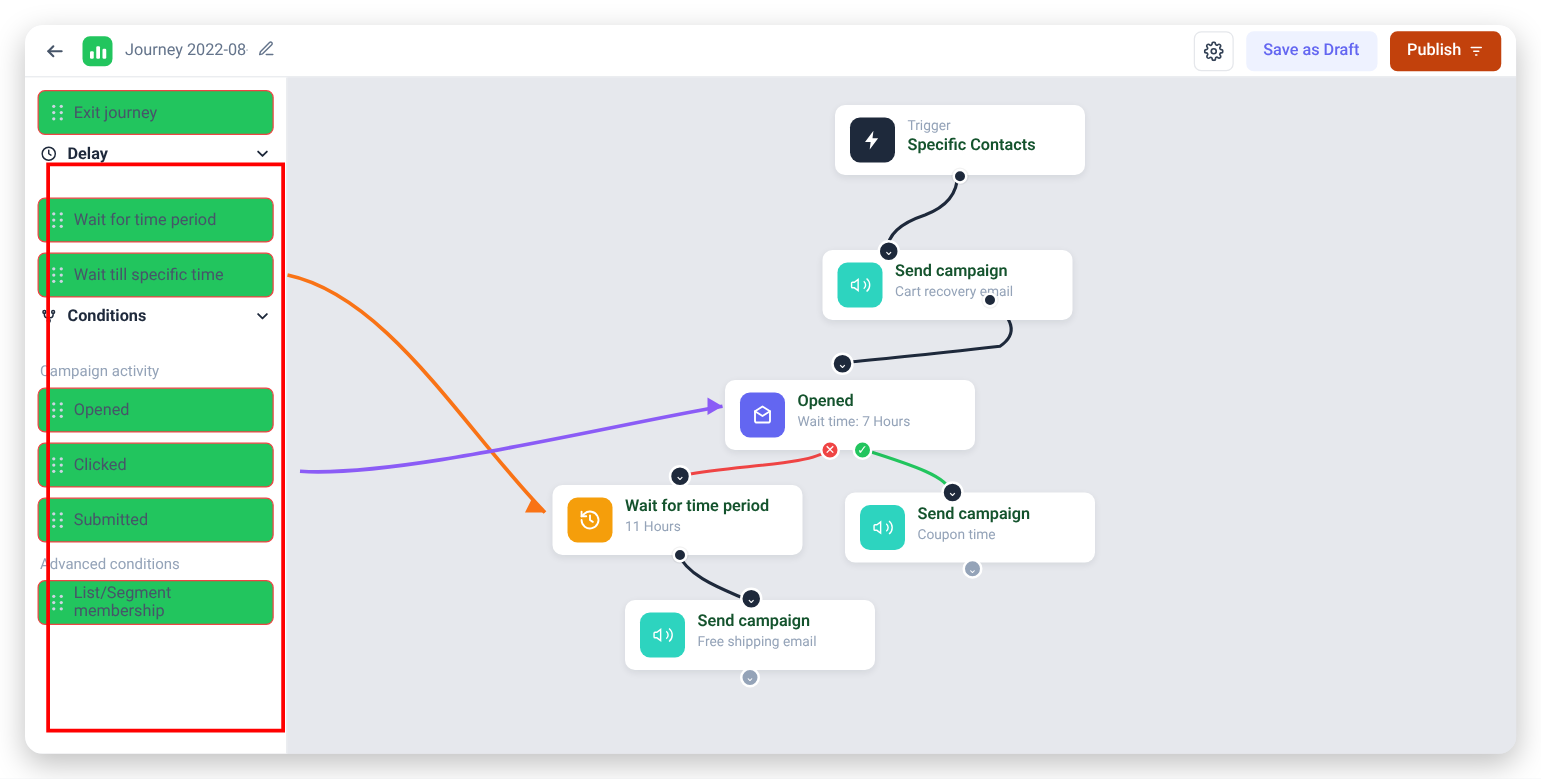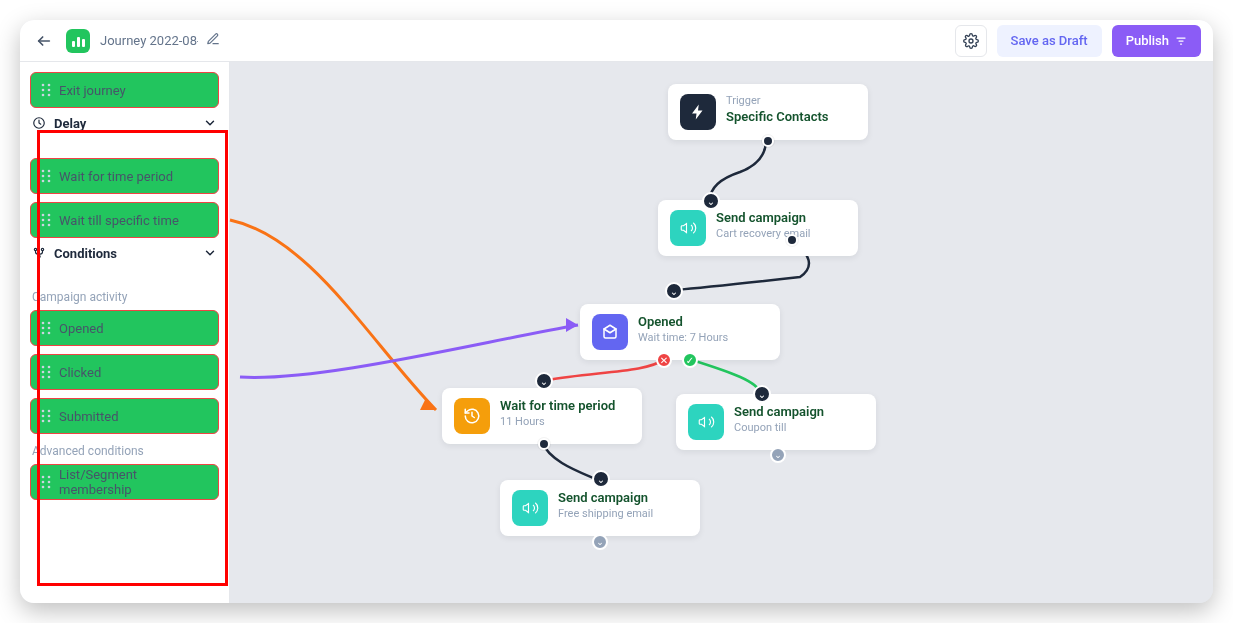--- a/index.html
+++ b/index.html
@@ -66,21 +66,21 @@
     background:#eef2ff;
     color:#6366f1;
     padding:0 14px;
     display:flex; align-items:center;
     font-weight:500;
     cursor:pointer;
   }
   .publish-btn {
     height: 32px;
     border-radius:6px;
-    background:#8b5cf6;
+    background:#c2410c;
     color:#fff;
     padding:0 14px;
     display:flex; align-items:center; gap:6px;
     font-weight:500;
     cursor:pointer;
   }
 
   
   .sidebar {
     position:absolute;
@@ -445,21 +445,21 @@
     <div class="cdot" style="left:308px; top:376px;"></div>
 
     <div class="node" style="left:446px; top:332px;">
       <div class="node-icon ic-green">
         <svg width="18" height="18" viewBox="0 0 24 24" fill="currentColor">
             <path d="M3 10v4a1 1 0 0 0 1 1h2l4 3V6L6 9H4a1 1 0 0 0-1 1zm13-2a5 5 0 0 1 0 8m3-11a9 9 0 0 1 0 14" stroke="white" stroke-width="1.5" fill="none"></path>
           </svg>
       </div>
       <div class="node-text">
         <span class="node-title">Send campaign</span>
-        <span class="node-sub">Coupon till</span>
+        <span class="node-sub">Coupon time</span>
       </div>
     </div>
     <div class="chevdot" style="left:523px; top:323px;">⌄</div>
     <div class="chevdot small" style="left:540px; top:385px;">⌄</div>
 
     <div class="node" style="left:270px; top:418px;">
       <div class="node-icon ic-green">
         <svg width="18" height="18" viewBox="0 0 24 24" fill="currentColor">
             <path d="M3 10v4a1 1 0 0 0 1 1h2l4 3V6L6 9H4a1 1 0 0 0-1 1zm13-2a5 5 0 0 1 0 8m3-11a9 9 0 0 1 0 14" stroke="white" stroke-width="1.5" fill="none"></path>
           </svg>

